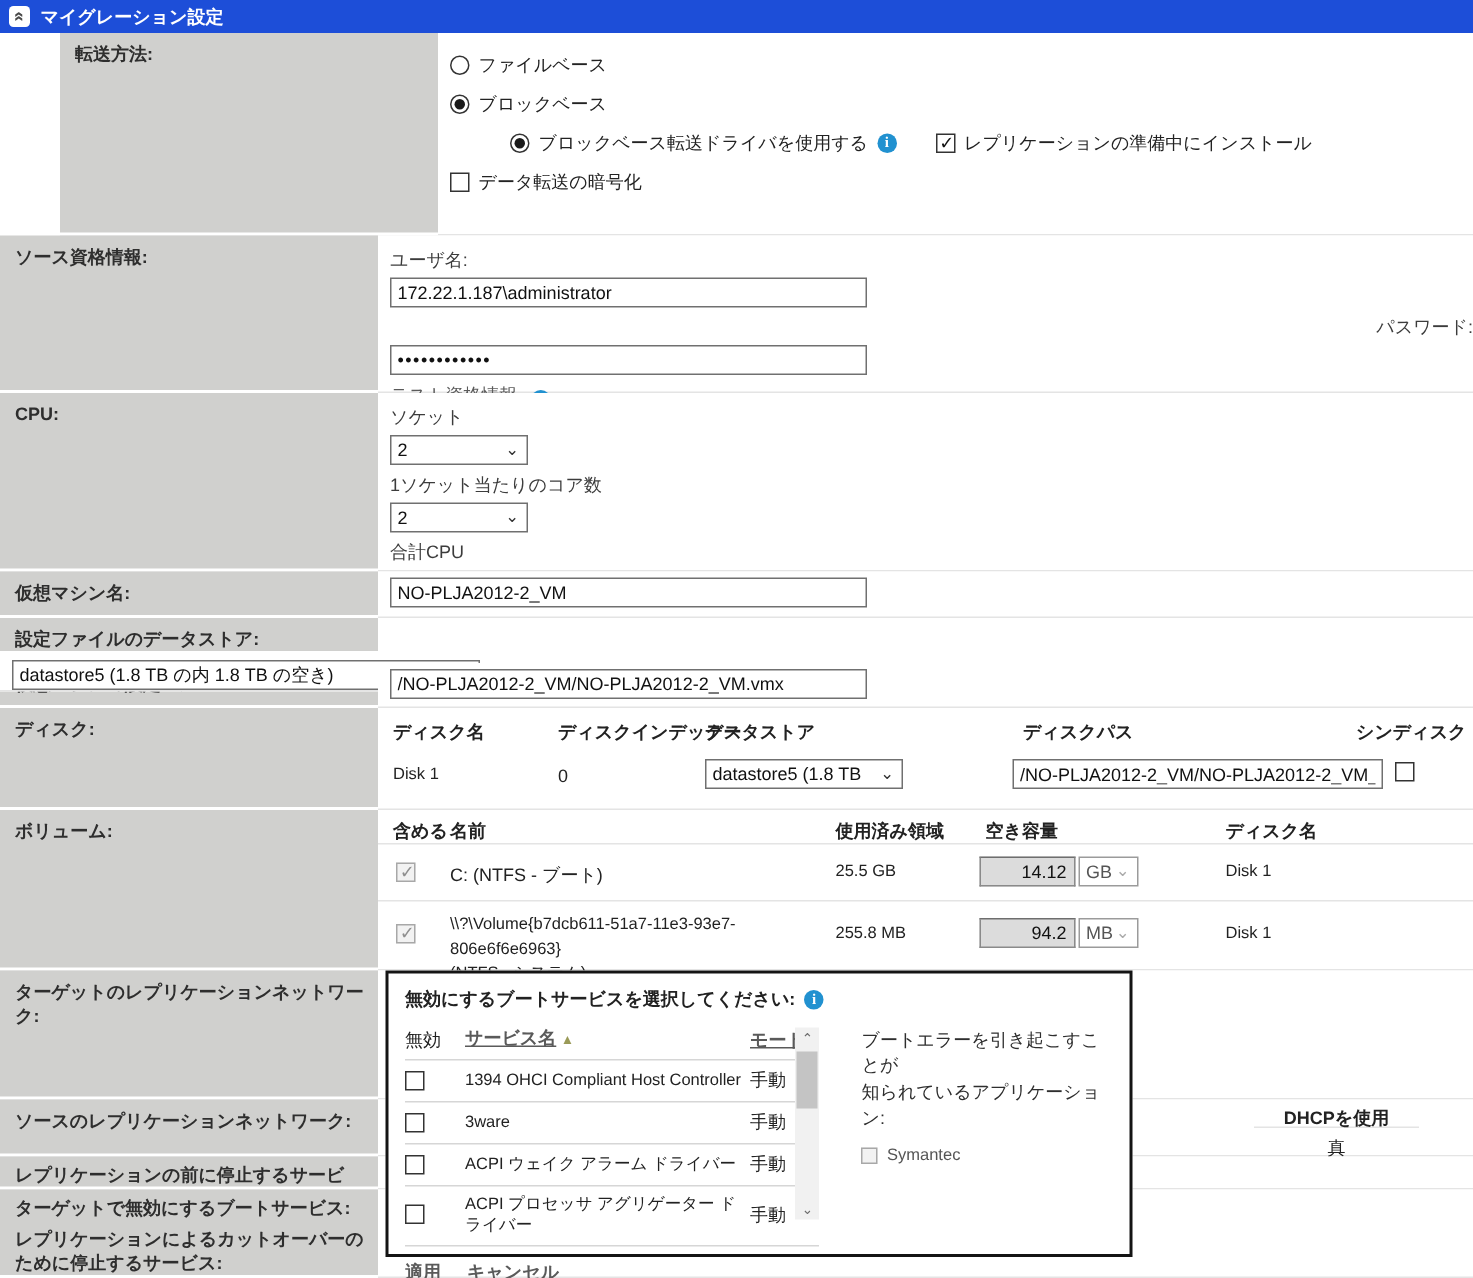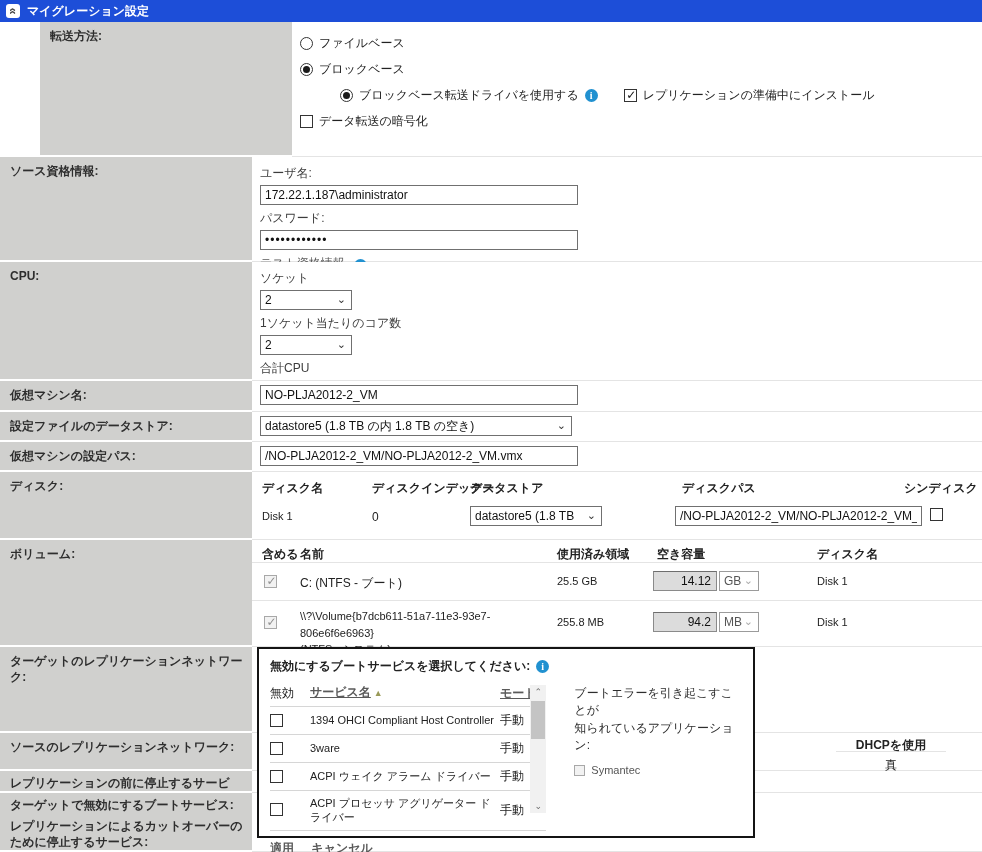--- a/index.html
+++ b/index.html
@@ -107,21 +107,21 @@
         <span>データ転送の暗号化</span>
       </div>
     </div>
   </div>
 
   <div class="row" style="height:105px;">
     <div class="lbl">ソース資格情報:</div>
     <div class="content pad cred">
       <div class="small-label">ユーザ名:</div>
       <input class="txt" type="text" value="172.22.1.187\administrator" style="">
-      <div class="small-label" style="margin-top:5px;">パスワード:</div>
+      <div class="small-label" style="margin-top:5px;text-align:right;">パスワード:</div>
       <input class="txt" type="text" style="letter-spacing: 1px;" value="••••••••••••">
       <div style="margin-top:5px;">
         <a class="link" href="#">テスト資格情報</a>
         <span class="info">i</span>
       </div>
     </div>
   </div>
 
   <div class="row" style="height:119px;">
     <div class="lbl">CPU:</div>
@@ -141,21 +141,21 @@
     </div>
   </div>
 
   <div class="row" style="height:31px;">
     <div class="lbl">仮想マシン名:</div>
     <div class="content">
       <input class="txt" type="text" style="width: 318px; margin: 4px 0px 0px 8px;" value="NO-PLJA2012-2_VM">
     </div>
   </div>
 
-  <div class="row" style="height:30px;">
+  <div class="row" style="height:30px;flex-direction:column;">
     <div class="lbl">設定ファイルのデータストア:</div>
     <div class="content">
       <div class="sel" style="width:312px; margin:4px 0 0 8px;">
         <span>datastore5 (1.8 TB の内 1.8 TB の空き)</span>
           <span class="chev">⌄</span>
       </div>
     </div>
   </div>
 
   <div class="row" style="height:30px;">

